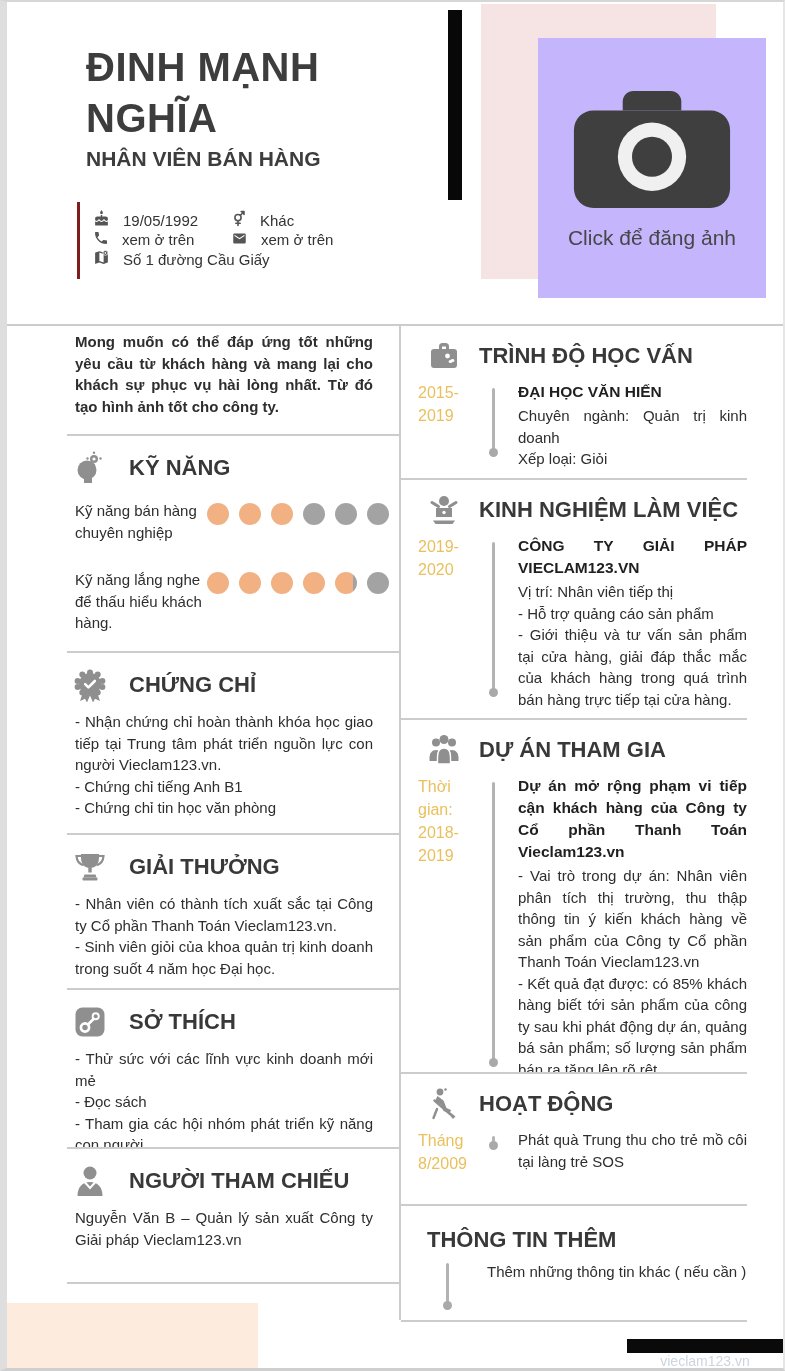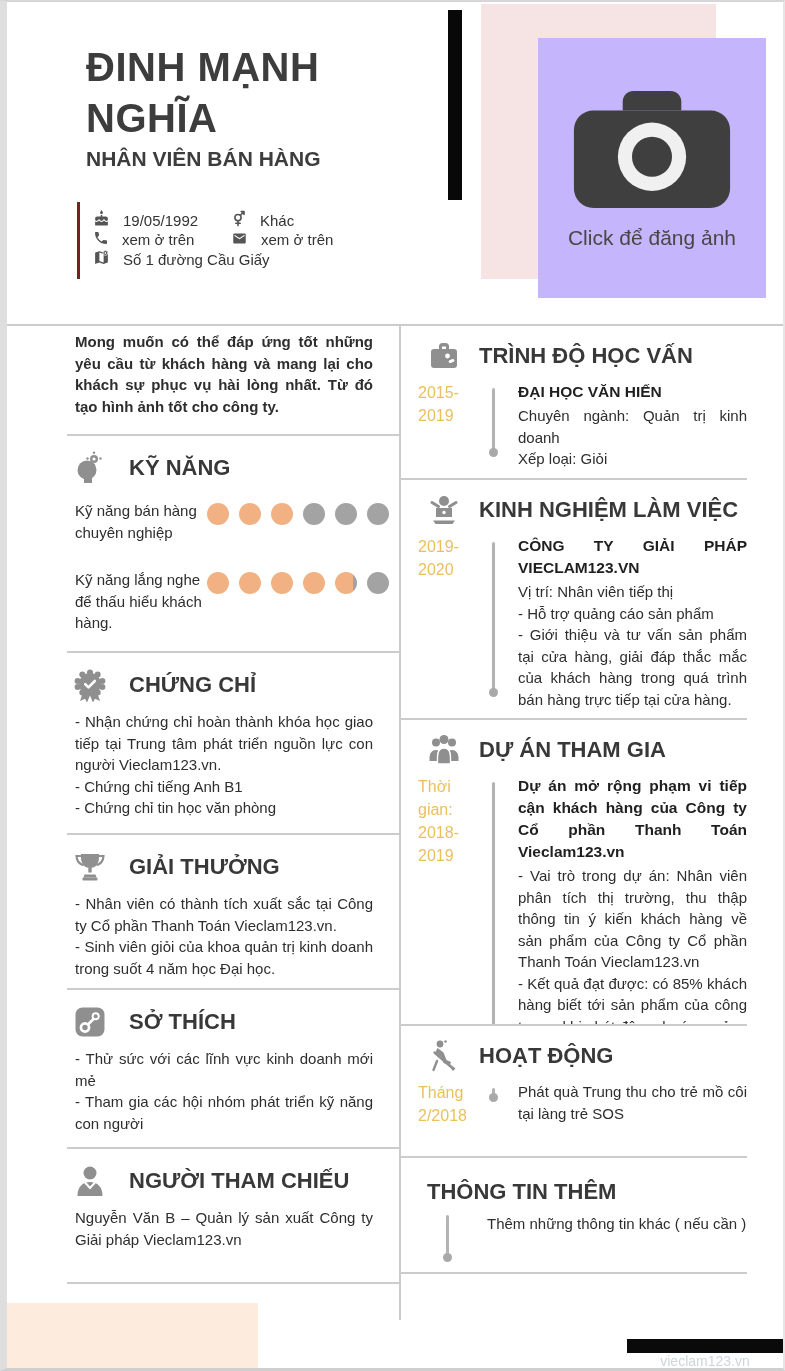--- a/index.html
+++ b/index.html
@@ -248,20 +248,21 @@
               <circle cx="12" cy="22.5" r="5.4" fill="#fff"></circle>
               <circle cx="12" cy="22.5" r="2.7" fill="#8f8f8f"></circle>
               <circle cx="22.7" cy="11.3" r="4" fill="#fff"></circle>
               <circle cx="22.7" cy="11.3" r="2" fill="#8f8f8f"></circle>
             </svg>
         </span>
         <h2>SỞ THÍCH</h2>
       </div>
       <div class="ltext">
         <div class="line">- Thử sức với các lĩnh vực kinh doanh mới mẻ</div>
+        <div class="line">- Đọc sách</div>
         <div class="line">- Tham gia các hội nhóm phát triển kỹ năng con người</div>
       </div>
     </section>
 
     <section style="height:135px">
       <div class="sec-head">
         <span class="sec-icon">
           <svg viewBox="0 0 34 34" fill="#8f8f8f">
               <circle cx="17" cy="9" r="6.5"></circle>
               <path d="M4.5 32c0-9 5-14 12.5-14s12.5 5 12.5 14z"></path>
@@ -331,21 +332,21 @@
         </div>
         <div class="rcontent">
           <div class="org">CÔNG TY GIẢI PHÁP VIECLAM123.VN</div>
           <div>Vị trí: Nhân viên tiếp thị</div>
           <div>- Hỗ trợ quảng cáo sản phẩm</div>
           <div>- Giới thiệu và tư vấn sản phẩm tại cửa hàng, giải đáp thắc mắc của khách hàng trong quá trình bán hàng trực tiếp tại cửa hàng.</div>
         </div>
       </div>
     </section>
 
-    <section style="height:306px">
+    <section style="height:354px">
       <div class="sec-head">
         <span class="sec-icon">
           <svg viewBox="0 0 34 34" fill="#8f8f8f">
               <circle cx="9" cy="9.5" r="4"></circle>
               <circle cx="25" cy="9.5" r="4"></circle>
               <circle cx="17" cy="6.5" r="4.5"></circle>
               <path d="M2.5 25c0-5 2.6-8 6.5-8s6.5 3 6.5 8v3h-13z"></path>
               <path d="M18.5 25c0-5 2.6-8 6.5-8s6.5 3 6.5 8v3h-13z"></path>
               <path d="M10.5 24c0-6 2.8-9 6.5-9s6.5 3 6.5 9v7h-13z" stroke="#fff" stroke-width="1.4"></path>
             </svg>
@@ -379,21 +380,21 @@
               <path d="M10.5 9l6 4.5 3 7.5 4.5 2-1.2 3.2-6.3-2.3-2.5-6.5-6-3.5z"></path>
               <path d="M7.5 13.5L23 27" stroke="#8f8f8f" stroke-width="2.4" fill="none" stroke-linecap="round"></path>
               <path d="M23.5 25.5l5 4-2.6 2.6-4-5z"></path>
               <path d="M10 22l-3.5 9" stroke="#8f8f8f" stroke-width="2.4" fill="none" stroke-linecap="round"></path>
             </svg>
         </span>
         <h2>HOẠT ĐỘNG</h2>
       </div>
       <div class="rbody">
         <div class="gutter">
-          <div class="rdate">Tháng 2/2018</div>
+          <div class="rdate">Tháng 8/2009</div>
           <div class="tl-wrap" style="padding-bottom:8px">
               <div class="tline" style="max-height:6px"></div>
               <div class="tdot"></div>
             </div>
         </div>
         <div class="rcontent">
           <div>Phát quà Trung thu cho trẻ mồ côi tại làng trẻ SOS</div>
         </div>
       </div>
     </section>

